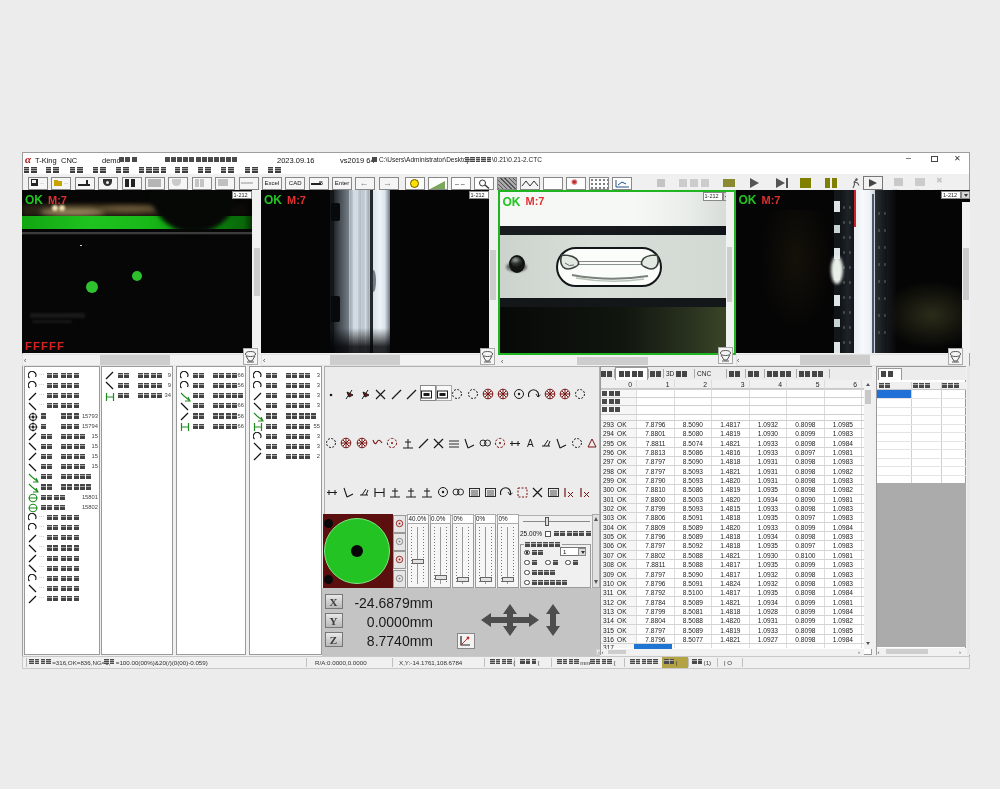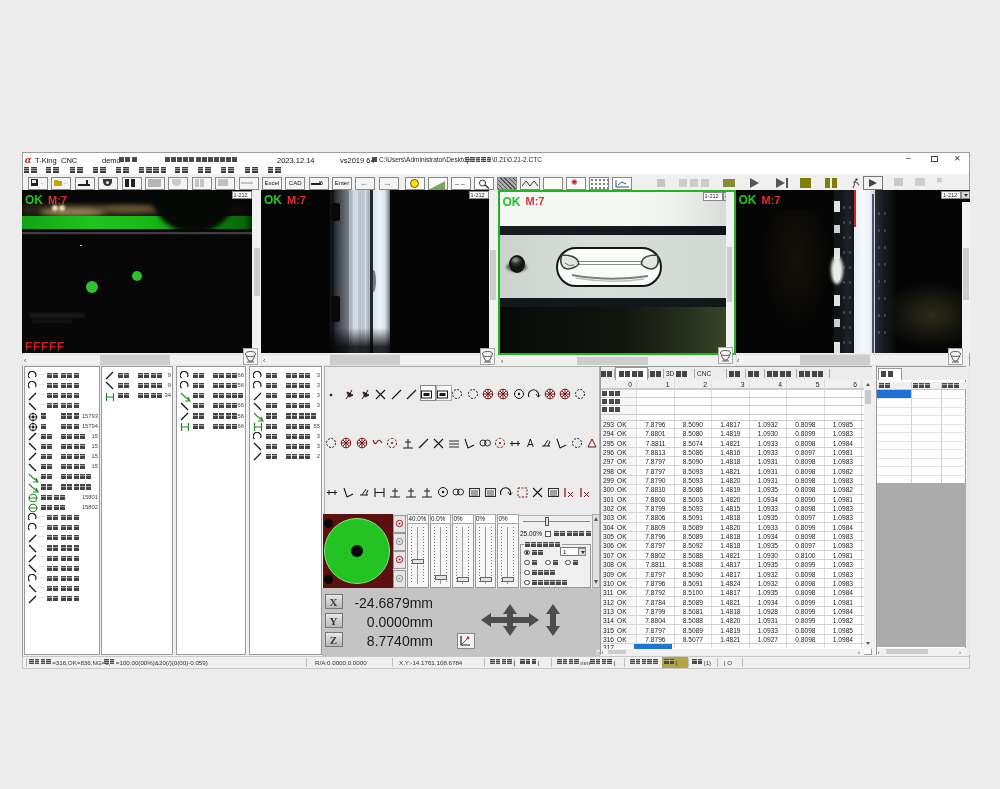--- a/index.html
+++ b/index.html
@@ -7,21 +7,21 @@
 <div class="a" style="left:22px;top:152px;width:948px;height:517px;background:#f0f0f0;border:1px solid #9e9e9e;"></div>
 <div class="a" style="left:23px;top:153px;width:946px;height:12px;background:#ffffff;"></div>
 <div class="a" style="left:23px;top:165px;width:946px;height:9px;background:#ffffff;"></div>
 <div class="a" style="left:23px;top:174px;width:946px;height:16px;background:#f0f0f0;"></div>
 <div class="a" style="left:25px;top:152.5px;font-size:10px;line-height:12px;color:#222;white-space:nowrap;"><i style="color:#b01212;font-family:'Liberation Serif',serif;font-weight:bold;font-size:11px">α</i></div>
 <div class="a" style="left:35px;top:155.5px;font-size:7.5px;line-height:9.5px;color:#111;white-space:nowrap;">T-King</div>
 <div class="a" style="left:61px;top:155.5px;font-size:7.5px;line-height:9.5px;color:#111;white-space:nowrap;">CNC</div>
 <div class="a" style="left:102px;top:155.5px;font-size:7.5px;line-height:9.5px;color:#111;white-space:nowrap;">demo</div>
 <div class="a" style="left:119px;top:156.5px;width:17.8px;height:5.8px;background:repeating-linear-gradient(0deg,transparent 0 1.7px,rgba(255,255,255,0.5) 1.7px 2.4px,transparent 2.4px 3.7px,rgba(255,255,255,0.5) 3.7px 4.4px,transparent 4.4px 5.8px),repeating-linear-gradient(90deg,#4a4a4a 0 5.0px,transparent 5.0px 6.4px);"></div>
 <div class="a" style="left:165px;top:156.5px;width:72.1px;height:5.8px;background:repeating-linear-gradient(0deg,transparent 0 1.7px,rgba(255,255,255,0.5) 1.7px 2.4px,transparent 2.4px 3.7px,rgba(255,255,255,0.5) 3.7px 4.4px,transparent 4.4px 5.8px),repeating-linear-gradient(90deg,#4a4a4a 0 5.0px,transparent 5.0px 6.1px);"></div>
-<div class="a" style="left:277px;top:155.5px;font-size:7.5px;line-height:9.5px;color:#111;white-space:nowrap;">2023.12.14</div>
+<div class="a" style="left:277px;top:155.5px;font-size:7.5px;line-height:9.5px;color:#111;white-space:nowrap;">2023.09.16</div>
 <div class="a" style="left:340px;top:155.5px;font-size:7.5px;line-height:9.5px;color:#111;white-space:nowrap;">vs2019 64</div>
 <div class="a" style="left:372px;top:156.5px;width:5.0px;height:5.8px;background:repeating-linear-gradient(0deg,transparent 0 1.7px,rgba(255,255,255,0.5) 1.7px 2.4px,transparent 2.4px 3.7px,rgba(255,255,255,0.5) 3.7px 4.4px,transparent 4.4px 5.8px),repeating-linear-gradient(90deg,#4a4a4a 0 5px,transparent 5px 6.0px);"></div>
 <div class="a" style="left:379px;top:155.8px;font-size:6.5px;line-height:8.5px;color:#222;white-space:nowrap;">C:\Users\Administrator\Desktop\</div>
 <div class="a" style="left:465px;top:157px;width:26.0px;height:5px;background:repeating-linear-gradient(0deg,transparent 0 1.5px,rgba(255,255,255,0.5) 1.5px 2.2px,transparent 2.2px 3.2px,rgba(255,255,255,0.5) 3.2px 3.9px,transparent 3.9px 5px),repeating-linear-gradient(90deg,#4a4a4a 0 4.4px,transparent 4.4px 5.4px);"></div>
 <div class="a" style="left:492px;top:155.8px;font-size:6.5px;line-height:8.5px;color:#222;white-space:nowrap;">\0.21\0.21-2.CTC</div>
 <div class="a" style="left:906px;top:152.5px;font-size:9px;line-height:11px;color:#333;white-space:nowrap;">–</div>
 <div class="a" style="left:931px;top:155.5px;width:6.5px;height:6.5px;border:1px solid #444;"></div>
 <div class="a" style="left:954px;top:153.5px;font-size:8px;line-height:10px;color:#333;white-space:nowrap;">✕</div>
 <div class="a" style="left:24px;top:167px;width:12.6px;height:6px;background:repeating-linear-gradient(0deg,transparent 0 1.8px,rgba(255,255,255,0.5) 1.8px 2.5px,transparent 2.5px 3.8px,rgba(255,255,255,0.5) 3.8px 4.5px,transparent 4.5px 6px),repeating-linear-gradient(90deg,#3c3c3c 0 5.4px,transparent 5.4px 7.2px);"></div>
 <div class="a" style="left:46px;top:167px;width:12.6px;height:6px;background:repeating-linear-gradient(0deg,transparent 0 1.8px,rgba(255,255,255,0.5) 1.8px 2.5px,transparent 2.5px 3.8px,rgba(255,255,255,0.5) 3.8px 4.5px,transparent 4.5px 6px),repeating-linear-gradient(90deg,#3c3c3c 0 5.4px,transparent 5.4px 7.2px);"></div>

